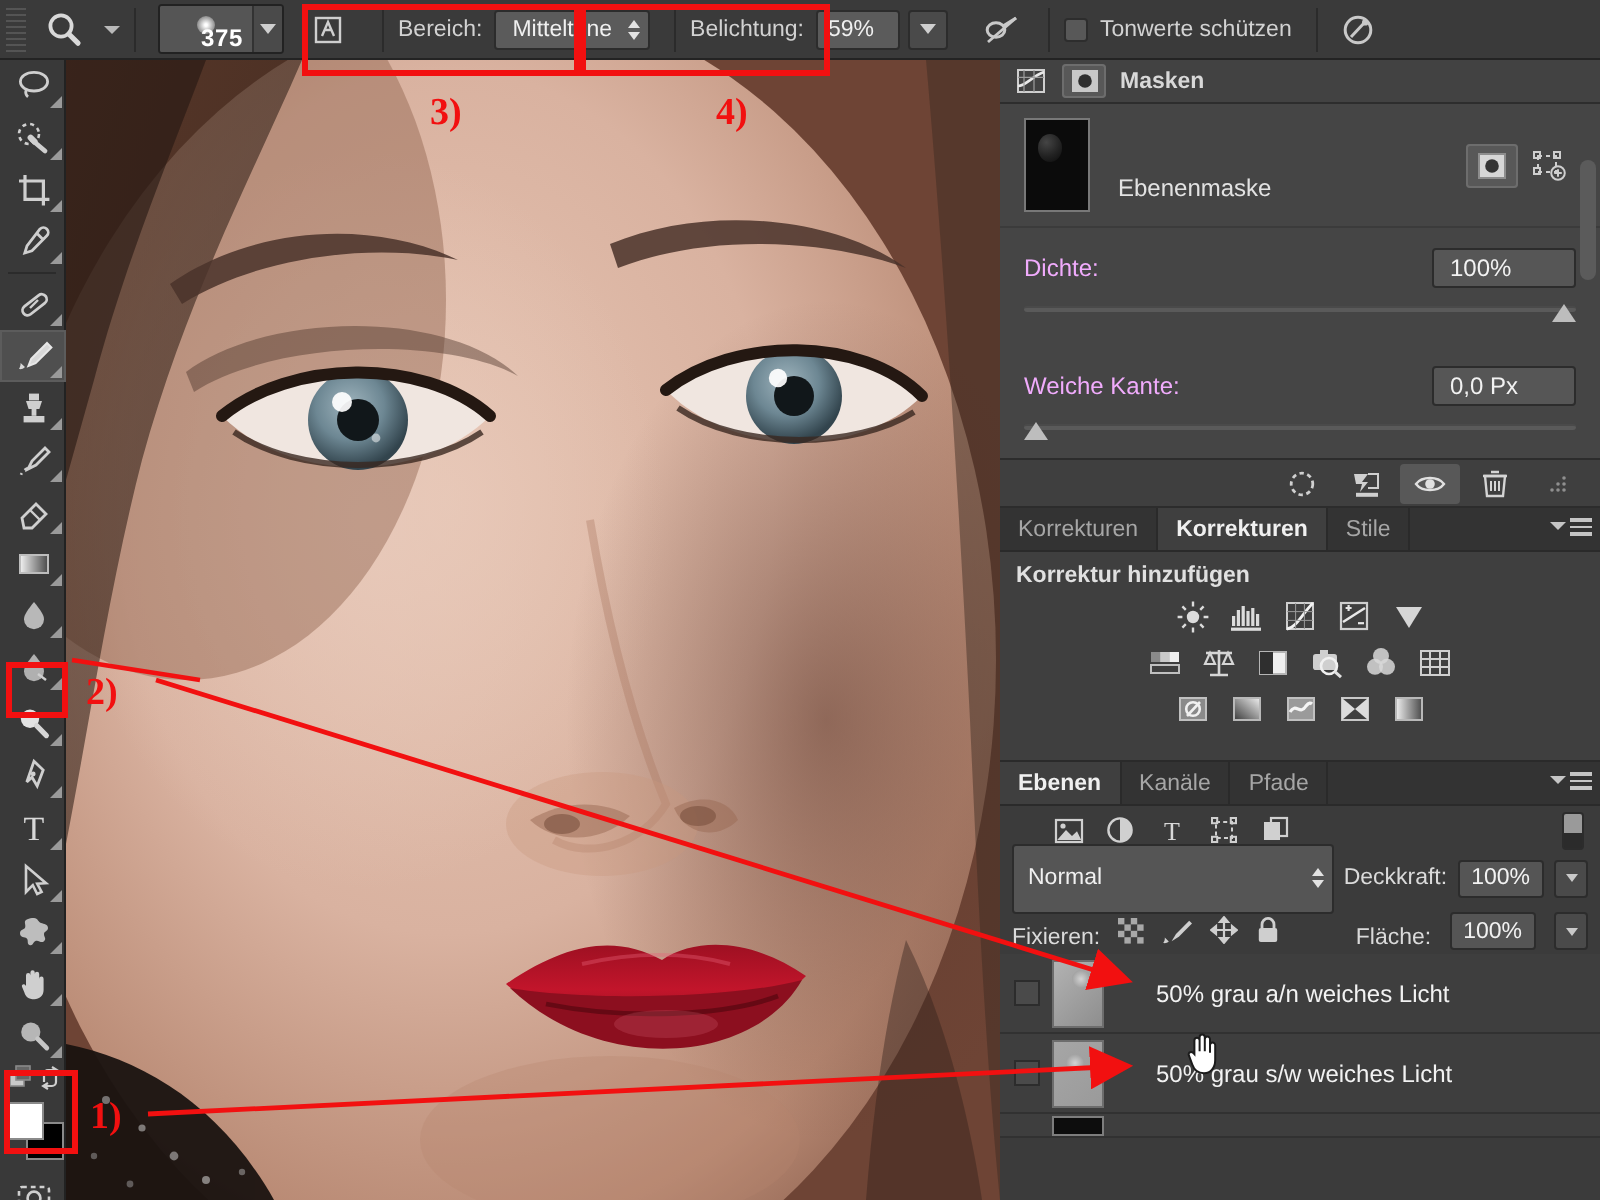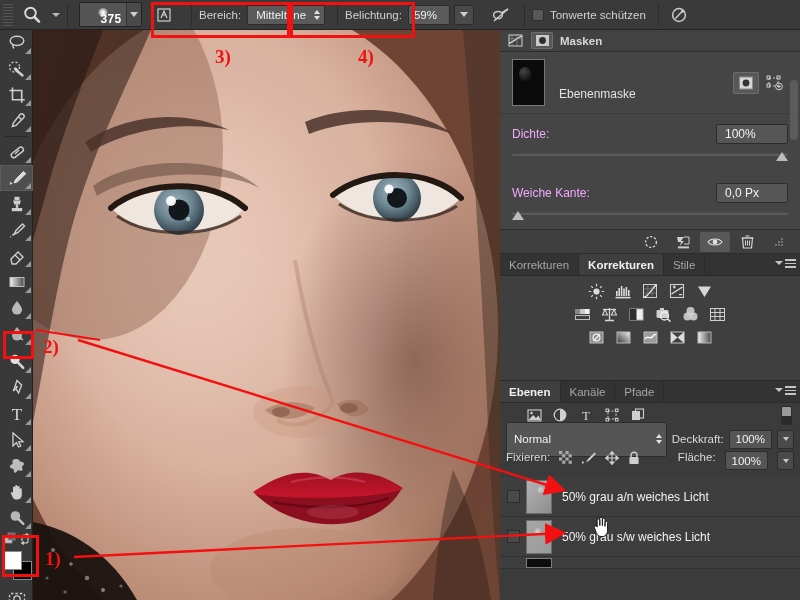--- a/index.html
+++ b/index.html
@@ -142,35 +142,35 @@
   .blendsel .arrows{margin-left:auto;display:flex;flex-direction:column;gap:2px;}
   .blendsel .arrows i{display:block;width:0;height:0;border-left:3px solid transparent;border-right:3px solid transparent;}
   .blendsel .arrows i.up{border-bottom:4px solid #e2e2e2;}
   .blendsel .arrows i.dn{border-top:4px solid #e2e2e2;}
   .lbl{font-size:11.5px;color:#dadada;white-space:nowrap;}
   .numfield{height:19px;background:#555;border:1px solid #2c2c2c;border-radius:2px;
     display:flex;align-items:center;padding:0 6px;color:#f2f2f2;font-size:11.5px;min-width:40px;justify-content:center;}
   .smalldrop{width:17px;height:19px;background:#4a4a4a;border:1px solid #2c2c2c;border-radius:2px;
     display:flex;align-items:center;justify-content:center;}
   .smalldrop i{width:0;height:0;border-left:3px solid transparent;border-right:3px solid transparent;border-top:4px solid #c9c9c9;}
-  .fixrow{display:flex;align-items:flex-start;padding:0 6px;height:24px;gap:9px;}
+  .fixrow{display:flex;align-items:flex-end;padding:0 6px;height:24px;gap:9px;}
 
   .layerlist{margin-top:2px;}
   .layer{height:40px;display:flex;align-items:center;border-bottom:1px solid #313131;background:#3e3e3e;position:relative;}
   .layer.selected{background:#5f6f83;}
   .eyecell{width:26px;display:flex;align-items:center;justify-content:center;}
   .eyebox{width:13px;height:13px;background:#4a4a4a;border:1px solid #2c2c2c;}
   .lthumb{width:26px;height:34px;background:#9a9a9a;border:1px solid #6d6d6d;position:relative;overflow:hidden;}
   .lthumb .g{position:absolute;inset:0;background:linear-gradient(135deg,#b2b2b2,#8e8e8e);}
   .lthumb .sp{position:absolute;left:9px;top:4px;width:9px;height:9px;border-radius:50%;
     background:radial-gradient(circle,#d8d8d8,#8a8a8a);opacity:.9;}
   .lmaskthumb{width:26px;height:34px;background:#0a0a0a;border:2px solid #fff;position:relative;overflow:hidden;}
   .lmaskthumb .blob{position:absolute;left:5px;top:5px;width:9px;height:11px;border-radius:50%;
     background:radial-gradient(circle at 35% 30%,#4f4f4f,#101010);opacity:.8;}
-  .lname{margin-left:10px;font-size:12px;color:#f2f2f2;}
+  .lname{margin-left:26px;font-size:12px;color:#f2f2f2;}
   .linkic{width:14px;display:flex;align-items:center;justify-content:center;}
 
   
   .anno{position:absolute;inset:0;pointer-events:none;}
   .redbox{position:absolute;border:3px solid #f21010;}
   .annonum{position:absolute;color:#f21010;font-size:19px;font-weight:bold;font-family:"Liberation Serif",serif;}
   .cursor-hand{position:absolute;left:592px;top:516px;width:18px;height:22px;}
 </style>
 </head>
 <body>
@@ -648,20 +648,21 @@
         <span class="tri"></span>
           <span class="lines">
             <i></i>
             <i></i>
             <i></i>
           </span>
       </span>
     </div>
 
     <div class="corrections">
+      <div class="corr-title">Korrektur hinzufügen</div>
 
       <div class="corr-row">
         <span class="corr-ic">
           <svg width="17" height="17" viewBox="0 0 17 17">
               <circle cx="8.5" cy="8.5" r="3.1" fill="#dcdcdc"></circle>
               <g stroke="#dcdcdc" stroke-width="1.2">
                 <path d="M8.5 .8 v2.4M8.5 13.8 v2.4M.8 8.5 h2.4M13.8 8.5 h2.4M3.2 3.2 l1.7 1.7M12.1 12.1 l1.7 1.7M13.8 3.2 l-1.7 1.7M4.9 12.1 l-1.7 1.7"></path>
               </g>
             </svg>
         </span>

